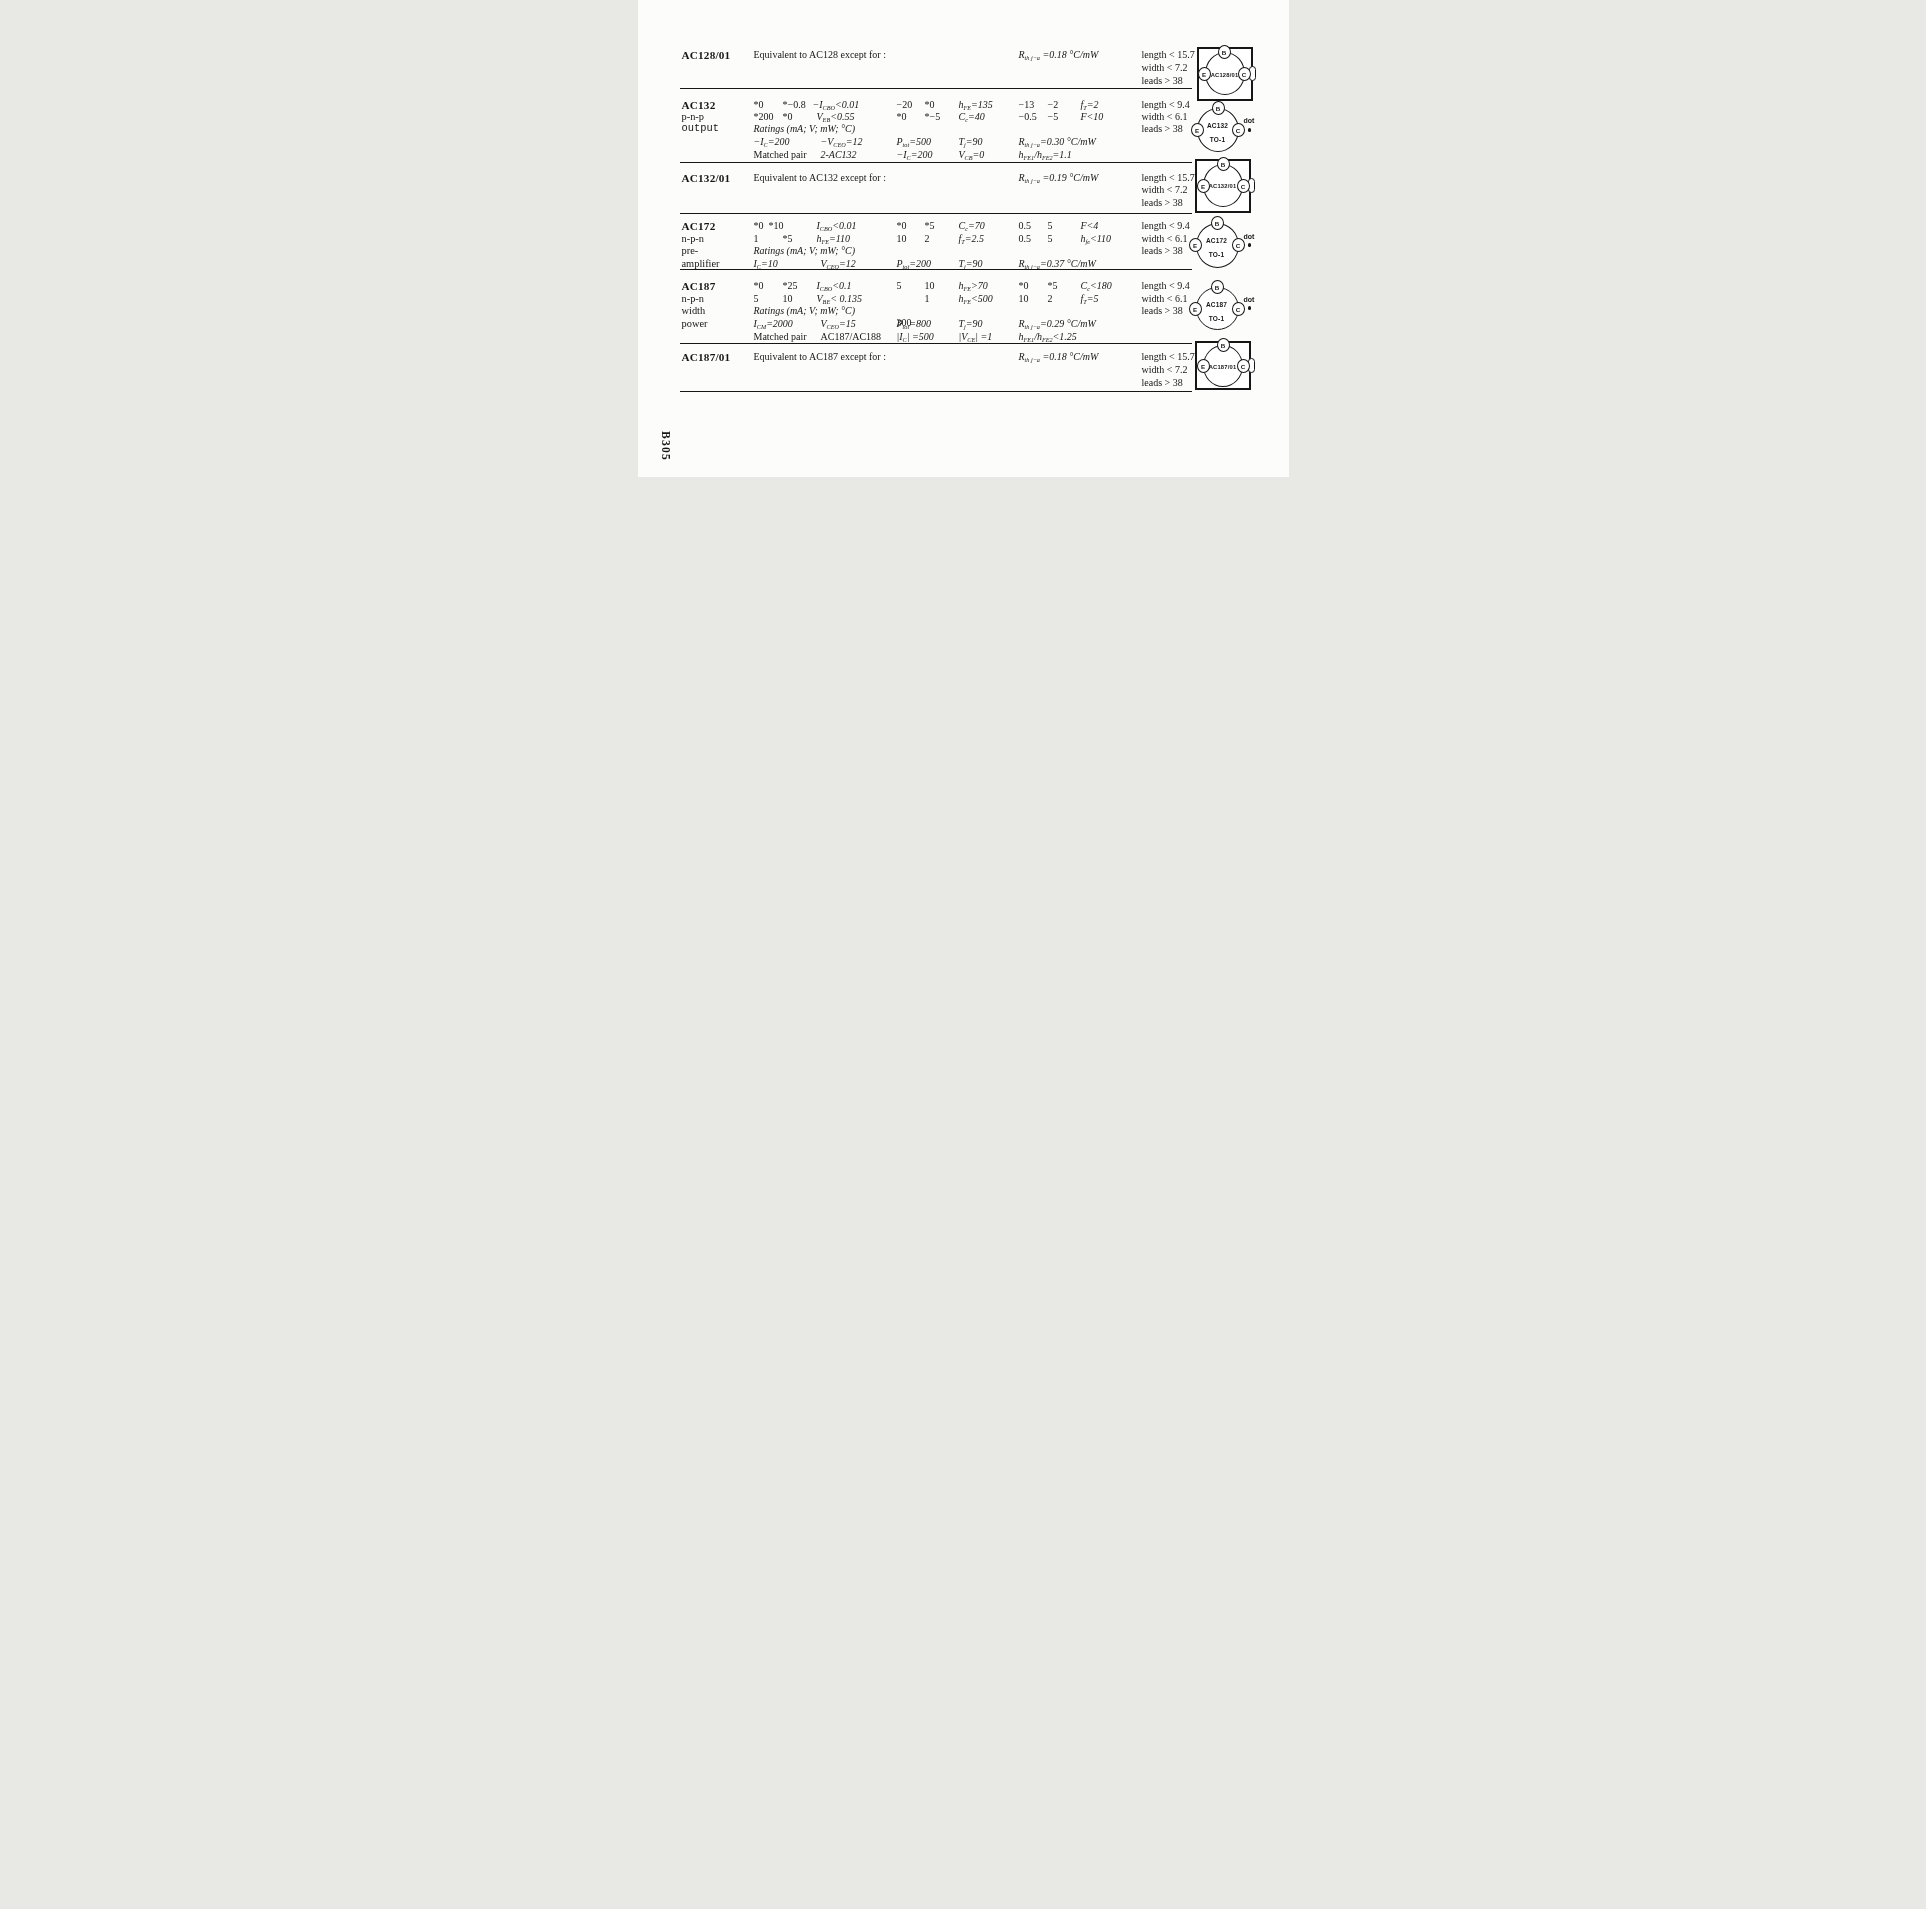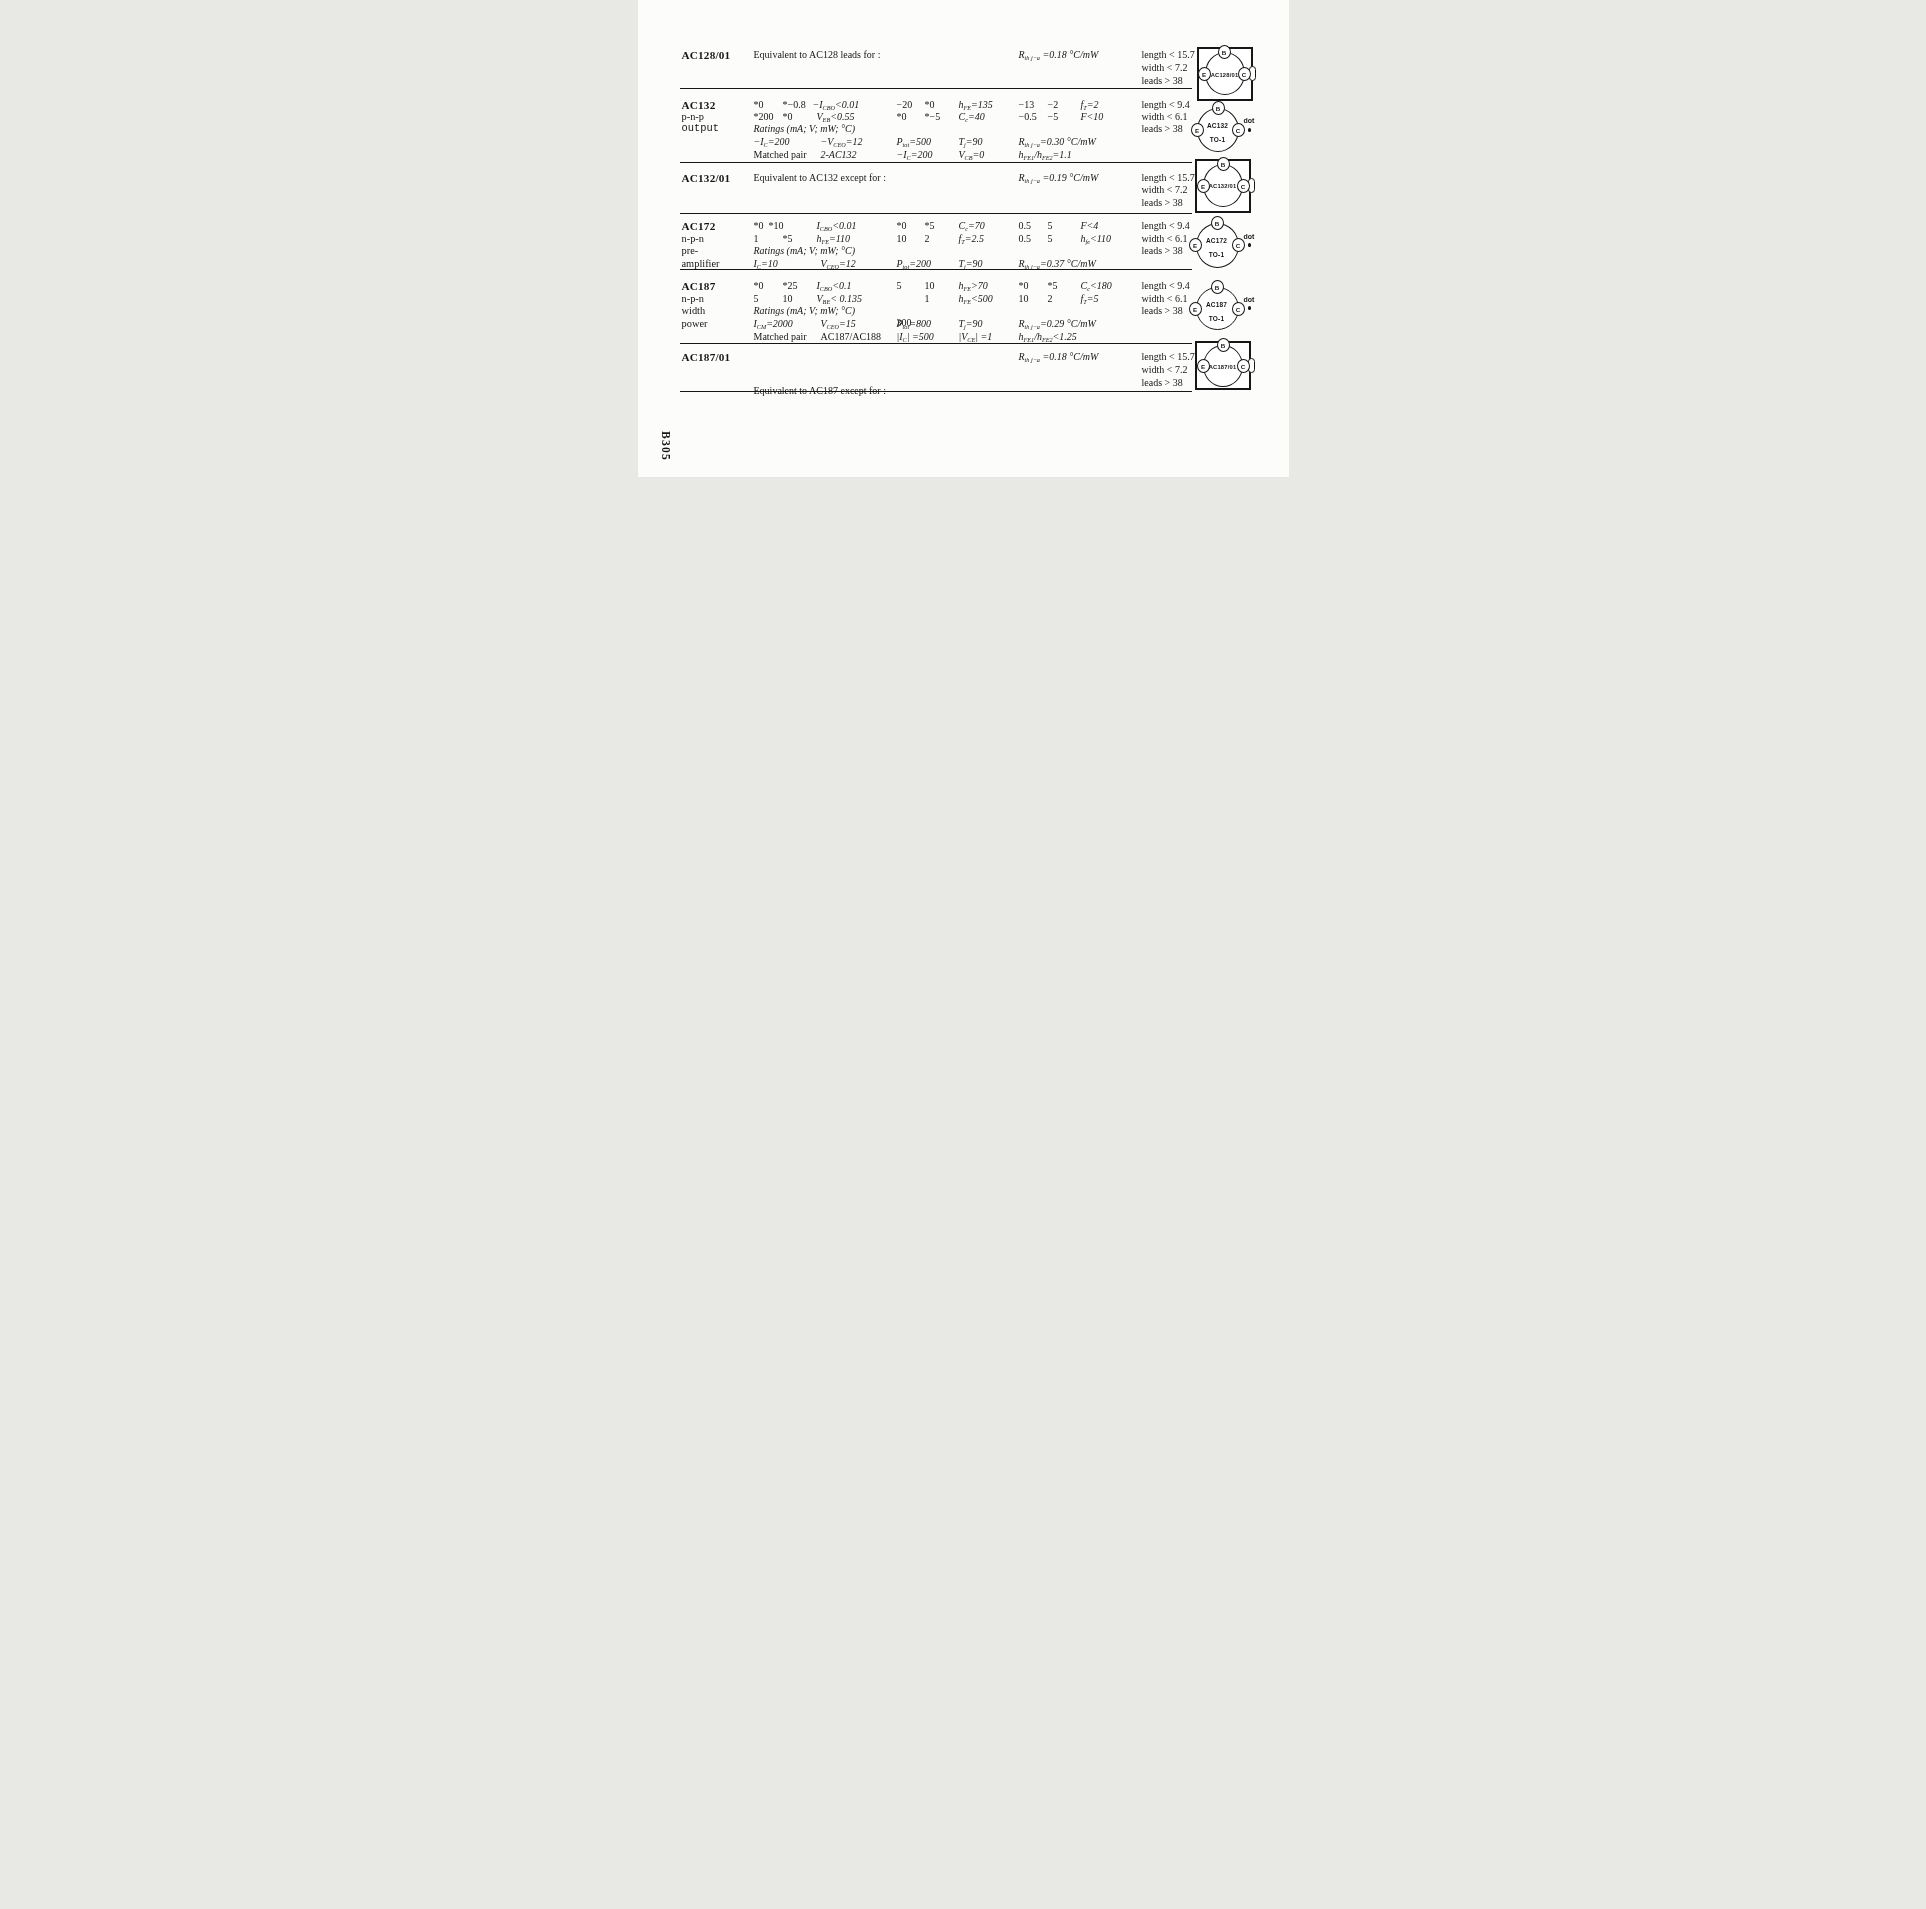--- a/index.html
+++ b/index.html
@@ -38,21 +38,21 @@
 
 <div id="page">
   <div class="footer">B305</div>
 <div class="rule" style="top: 88px;"></div>
     <div class="rule" style="top: 162px;"></div>
     <div class="rule" style="top: 213px;"></div>
     <div class="rule" style="top: 269px;"></div>
     <div class="rule" style="top: 343px;"></div>
     <div class="rule" style="top: 391px;"></div>
     <div class="cell type" style="left: 44px; top: 49px;">AC128/01</div>
-    <div class="cell plain" style="left: 116px; top: 49px;">Equivalent to AC128 leads for :</div>
+    <div class="cell plain" style="left: 116px; top: 49px;">Equivalent to AC128 except for :</div>
     <div class="cell formula" style="left: 381px; top: 49px;">R<sub>th j−a</sub> =0.18 °C/mW</div>
     <div class="cell dim" style="left: 504px; top: 49px;">length &lt; 15.7</div>
     <div class="cell dim" style="left: 504px; top: 62px;">width &lt; 7.2</div>
     <div class="cell dim" style="left: 504px; top: 75px;">leads &gt; 38</div>
     <div class="cell type" style="left: 44px; top: 99px;">AC132</div>
     <div class="cell typeline" style="left: 44px; top: 111px;">p-n-p</div>
     <div class="cell typeline" style="left: 44px; top: 123px; font-family: Liberation Mono, monospace;">output</div>
     <div class="cell plain" style="left: 116px; top: 99px;">*0</div>
     <div class="cell plain" style="left: 145px; top: 99px;">*−0.8</div>
     <div class="cell formula" style="left: 175px; top: 99px;">−I<sub>CBO</sub>&lt;0.01</div>
@@ -152,21 +152,21 @@
     <div class="cell formula" style="left: 381px; top: 318px;">R<sub>th j−a</sub>=0.29 °C/mW</div>
     <div class="cell plain" style="left: 116px; top: 331px;">Matched pair</div>
     <div class="cell plain" style="left: 183px; top: 331px;">AC187/AC188</div>
     <div class="cell formula" style="left: 259px; top: 331px;">|I<sub>C</sub>| =500</div>
     <div class="cell formula" style="left: 321px; top: 331px;">|V<sub>CE</sub>| =1</div>
     <div class="cell formula" style="left: 381px; top: 331px;">h<sub>FE1</sub>/h<sub>FE2</sub>&lt;1.25</div>
     <div class="cell dim" style="left: 504px; top: 280px;">length &lt; 9.4</div>
     <div class="cell dim" style="left: 504px; top: 293px;">width &lt; 6.1</div>
     <div class="cell dim" style="left: 504px; top: 305px;">leads &gt; 38</div>
     <div class="cell type" style="left: 44px; top: 351px;">AC187/01</div>
-    <div class="cell plain" style="left: 116px; top: 351px; margin-top: 34px;">Equivalent to AC187 except for :</div>
+    <div class="cell plain" style="left: 116px; top: 351px;">Equivalent to AC187 except for :</div>
     <div class="cell formula" style="left: 381px; top: 351px;">R<sub>th j−a</sub> =0.18 °C/mW</div>
     <div class="cell dim" style="left: 504px; top: 351px;">length &lt; 15.7</div>
     <div class="cell dim" style="left: 504px; top: 364px;">width &lt; 7.2</div>
     <div class="cell dim" style="left: 504px; top: 377px;">leads &gt; 38</div>
     <div class="pkg-rect" style="left: 559px; top: 47px; width: 56px; height: 54px;"></div>
     <div class="pkg-circle" style="left: 567px; top: 52px; width: 40px; height: 43px;"></div>
     <div class="notch" style="left: 611px; top: 66px;"></div>
     <div class="lead" style="left: 580px; top: 45px;">B</div>
     <div class="lead" style="left: 560px; top: 67px;">E</div>
     <div class="lead" style="left: 600px; top: 67px;">C</div>

